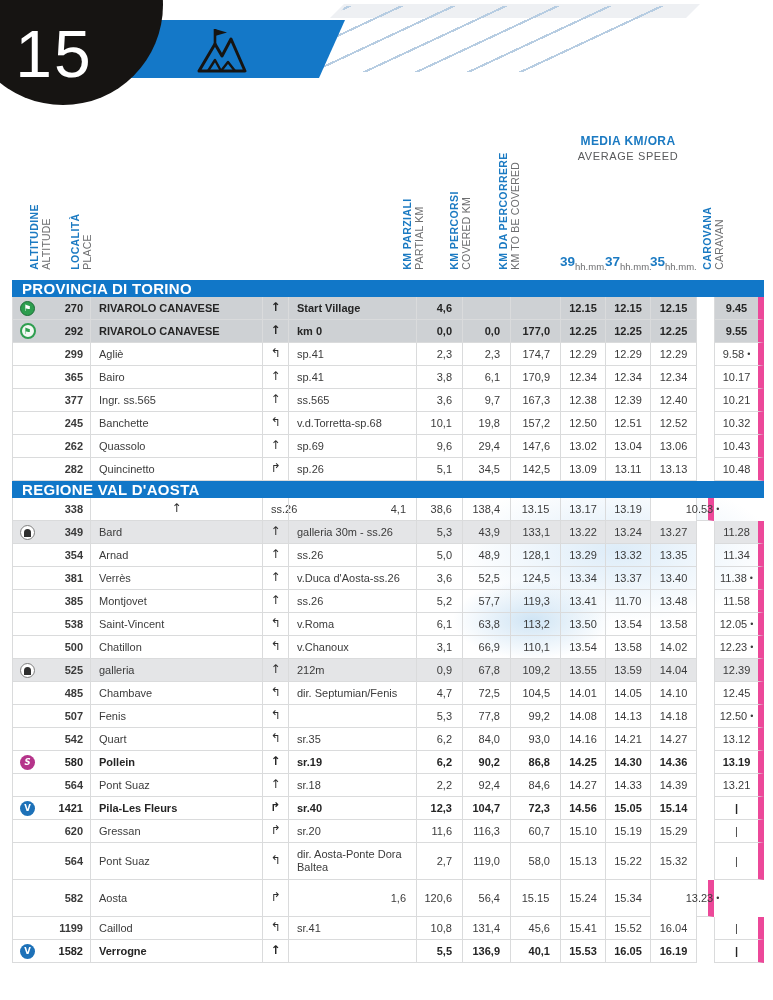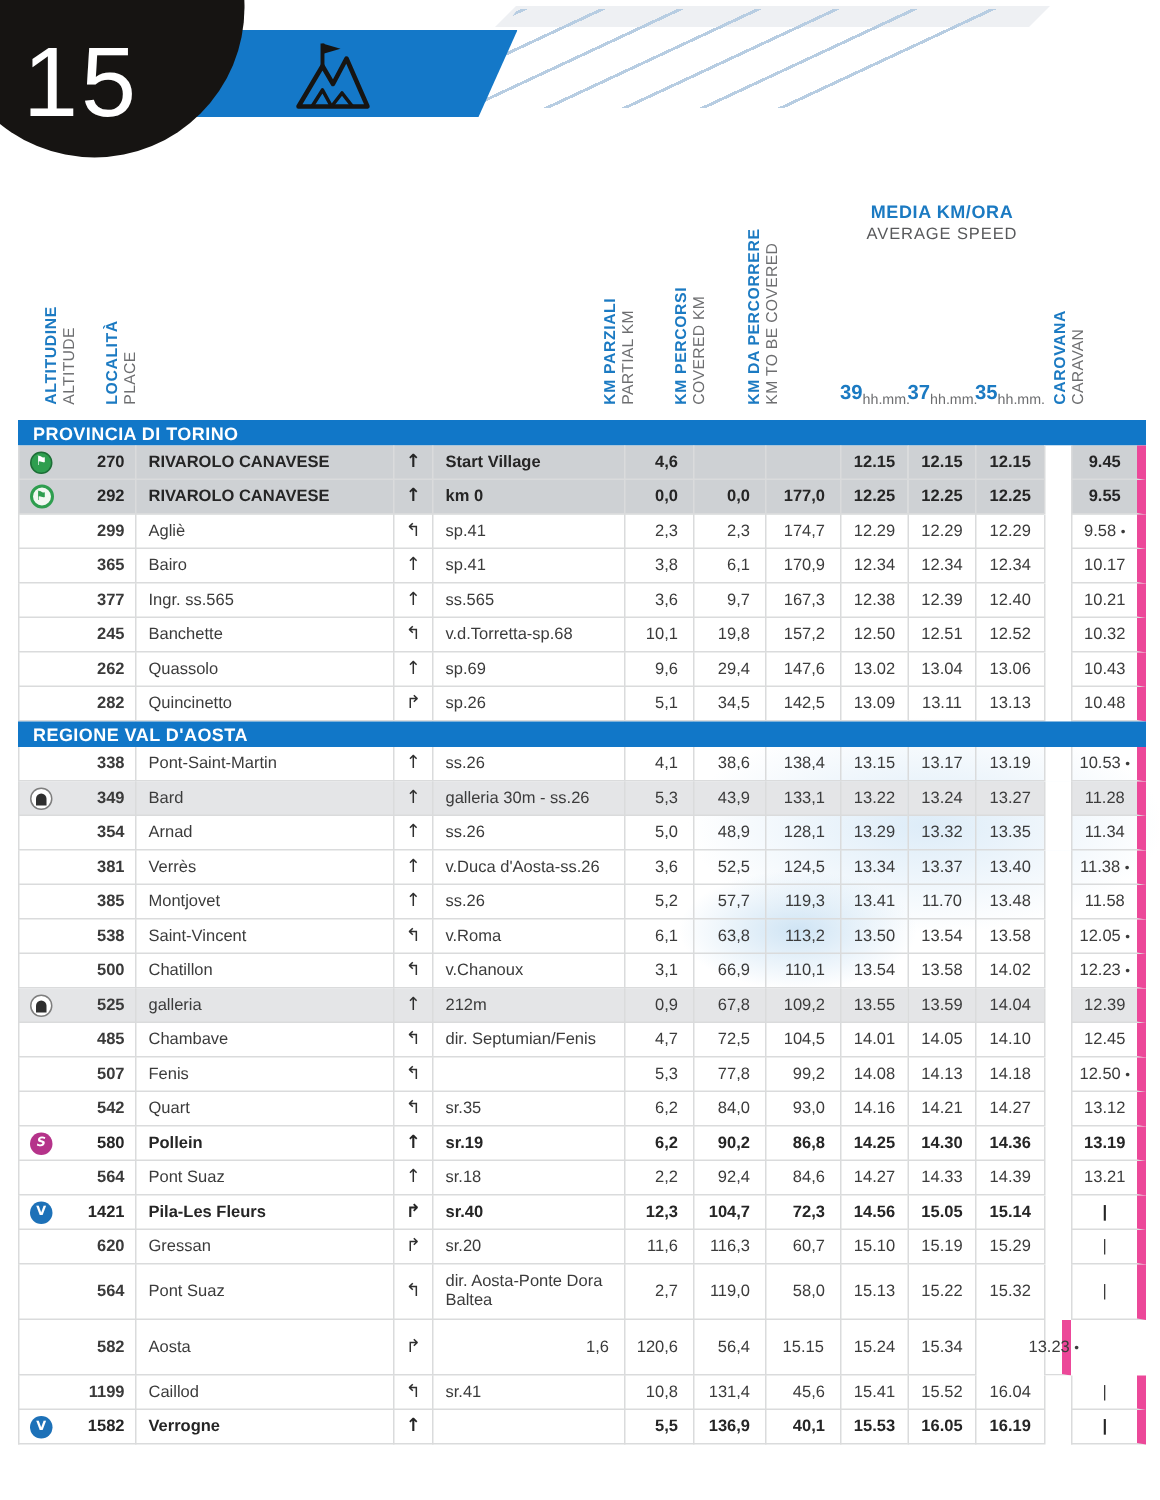--- a/index.html
+++ b/index.html
@@ -72,21 +72,21 @@
   .tbody { position:relative; }
   .watermark { position:absolute; pointer-events:none; z-index:0; }
   .wm1 { left:440px; top:195px; width:330px; height:150px;
          background:radial-gradient(ellipse at center, #ddecf8 0%, rgba(255,255,255,0) 68%); }
   .wm2 { left:440px; top:300px; width:160px; height:80px;
          background:radial-gradient(ellipse at center, #cfe4f4 0%, rgba(255,255,255,0) 70%); }
 
   .section-band {
     position:relative; z-index:1;
     height:17px; background:#1177c8; color:#ffffff;
-    font-size:12px; font-weight:700; letter-spacing:.3px;
+    font-size:15px; font-weight:700; letter-spacing:.3px;
     display:flex; align-items:center; padding-left:10px;
   }
   .trow {
     position:relative; z-index:1;
     display:grid; grid-template-columns:var(--cols);
     font-size:11px; color:#3b3b3b;
   }
   .cell {
     display:flex; align-items:center; min-height:23px;
     border-bottom:1px solid #dadbdc; border-left:1px solid #dadbdc;
@@ -327,21 +327,20 @@
         <div class="cell time-cell">13.09</div>
         <div class="cell time-cell">13.11</div>
         <div class="cell time-cell">13.13</div>
         <div class="cell gap-cell"></div>
         <div class="cell caravan-cell">10.48</div>
       </div>
       <div class="section-band">REGIONE VAL D'AOSTA</div>
       <div class="trow">
         <div class="cell icon-cell"></div>
         <div class="cell alt-cell">338</div>
-        <div class="cell place-cell">Pont-Saint-Martin</div>
         <div class="cell dir-cell">↑</div>
         <div class="cell road-cell">ss.26</div>
         <div class="cell num-cell">4,1</div>
         <div class="cell num-cell">38,6</div>
         <div class="cell num-cell">138,4</div>
         <div class="cell time-cell">13.15</div>
         <div class="cell time-cell">13.17</div>
         <div class="cell time-cell">13.19</div>
         <div class="cell gap-cell"></div>
         <div class="cell caravan-cell">10.53 <span class="bullet">•</span></div>

